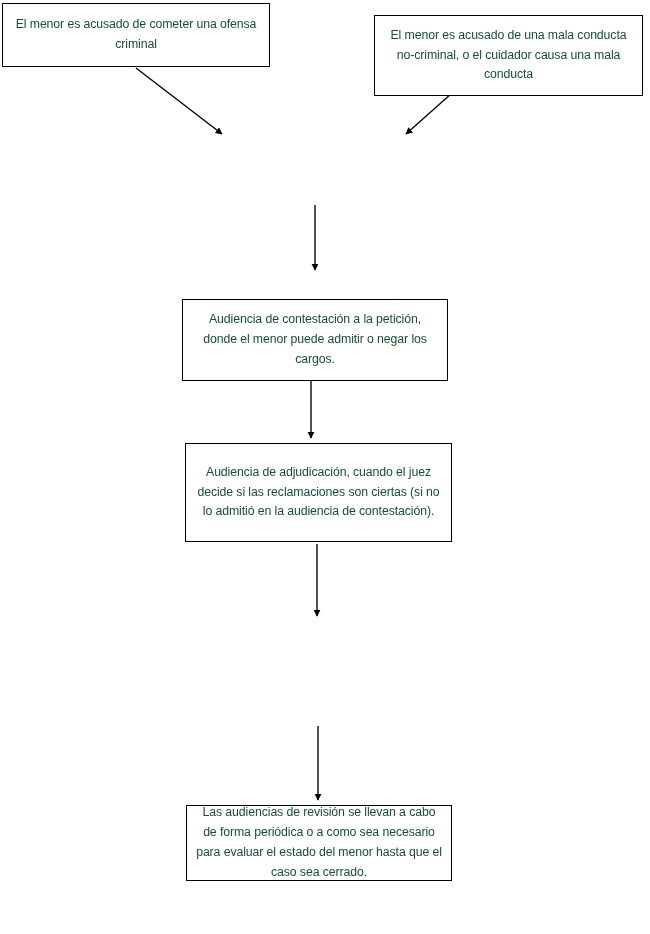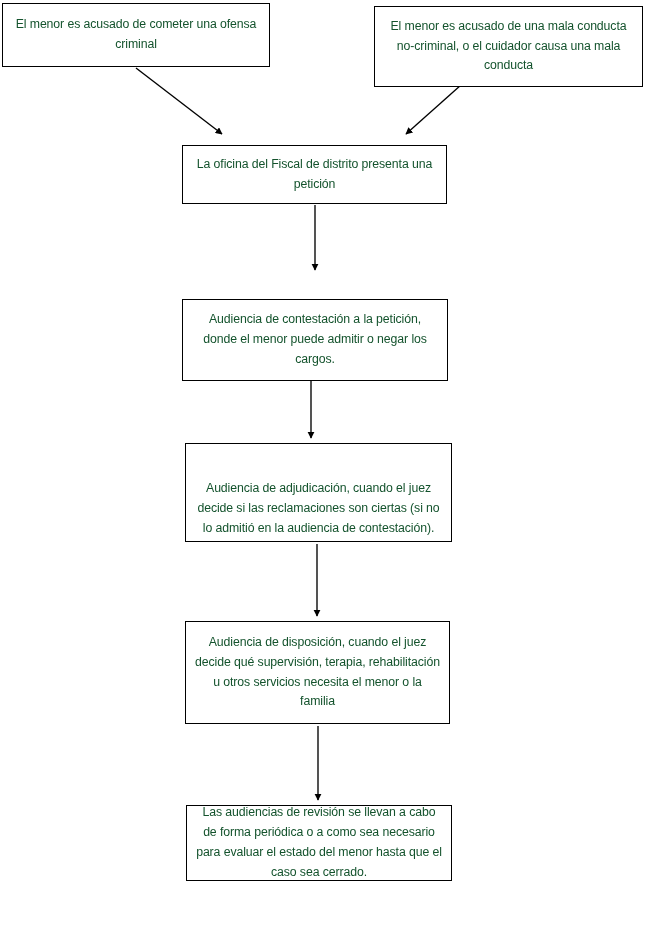--- a/index.html
+++ b/index.html
@@ -32,24 +32,24 @@
     line-height: 1.62;
     padding: 2px 9px;
     letter-spacing: -0.1px;
   }
   .node span {
     display: block;
     width: 100%;
   }
   
   #node-criminal-offense   { left: 2px;   top: 3px;   width: 268px; height: 64px; }
-  #node-noncriminal-misconduct { left: 374px; top: 6px; width: 269px; height: 81px; }
+  #node-noncriminal-misconduct { left: 374px; top: 15px; width: 269px; height: 81px; }
   #node-da-petition        { left: 182px; top: 145px; width: 265px; height: 59px; }
   #node-answer-hearing     { left: 182px; top: 275px; width: 266px; height: 82px; margin-top: 24px; }
-  #node-adjudication-hearing { left: 185px; top: 443px; width: 267px; height: 99px; align-items: flex-end; }
+  #node-adjudication-hearing { left: 185px; top: 443px; width: 267px; height: 99px; }
   #node-disposition-hearing  { left: 185px; top: 621px; width: 265px; height: 103px; }
   #node-review-hearings      { left: 186px; top: 805px; width: 266px; height: 76px; }
 
   .edge-layer {
     position: absolute;
     left: 0;
     top: 0;
     width: 650px;
     height: 934px;
     pointer-events: none;
@@ -86,33 +86,27 @@
   </svg>
 
   <div class="node" id="node-criminal-offense">
     <span>El menor es acusado de cometer una ofensa criminal</span>
   </div>
 
   <div class="node" id="node-noncriminal-misconduct">
     <span>El menor es acusado de una mala conducta no-criminal, o el cuidador causa una mala conducta</span>
   </div>
 
-  <div class="node" id="node-da-petition">
-    <span>La oficina del Fiscal de distrito presenta una petición</span>
-  </div>
 
   <div class="node" id="node-answer-hearing">
     <span>Audiencia de contestación a la petición, donde el menor puede admitir o negar los cargos.</span>
   </div>
 
   <div class="node" id="node-adjudication-hearing">
     <span>Audiencia de adjudicación, cuando el juez decide si las reclamaciones son ciertas (si no lo admitió en la audiencia de contestación).</span>
   </div>
 
-  <div class="node" id="node-disposition-hearing">
-    <span>Audiencia de disposición, cuando el juez decide qué supervisión, terapia, rehabilitación u otros servicios necesita el menor o la familia</span>
-  </div>
 
   <div class="node" id="node-review-hearings">
     <span>Las audiencias de revisión se llevan a cabo de forma periódica o a como sea necesario para evaluar el estado del menor hasta que el caso sea cerrado.</span>
   </div>
 
 </div>
 
 </body></html>

